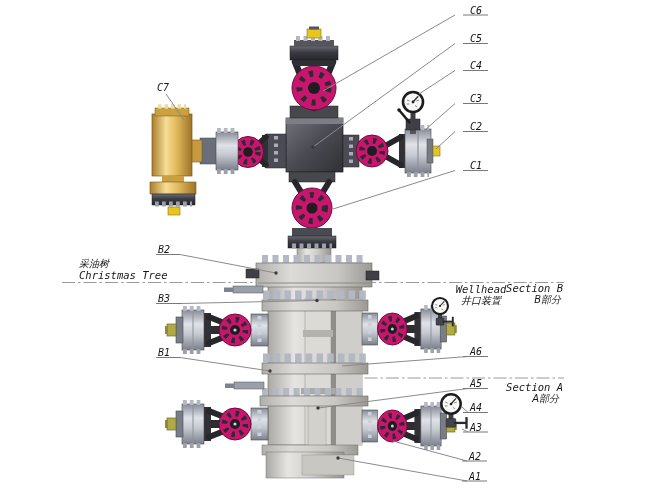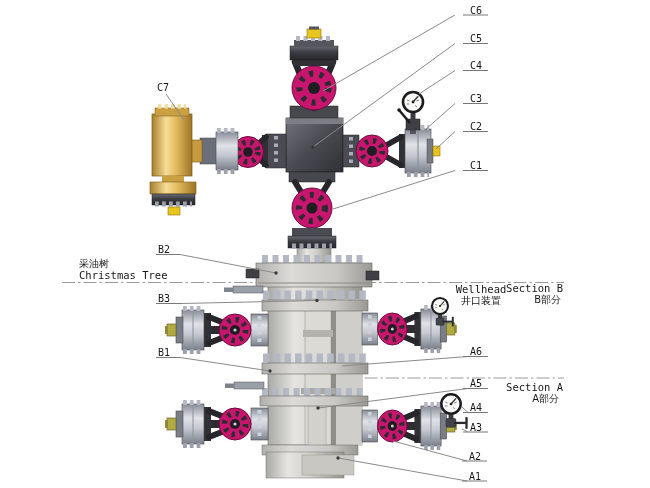--- a/index.html
+++ b/index.html
@@ -1,17 +1,17 @@
 <!DOCTYPE html>
 <html><head>
 <meta charset="utf-8">
 <style>
   html,body{margin:0;padding:0;background:#ffffff;}
   .stage{position:relative;width:576px;height:488px;background:#ffffff;overflow:hidden;
-         font-family:"DejaVu Sans Mono", monospace;}
+         font-family:"DejaVu Sans Mono", monospace;font-style:italic;}
   svg{display:block}
   text{fill:#161616}
   .callout{font-family:"DejaVu Sans Mono", monospace;font-size:10px;}
   .note-en{font-family:"DejaVu Sans Mono", monospace;font-size:10.5px;}
   .note-zh{font-family:"DejaVu Sans", sans-serif;font-size:10px;}
 </style>
 </head>
 <body>
 
 <div class="stage">

